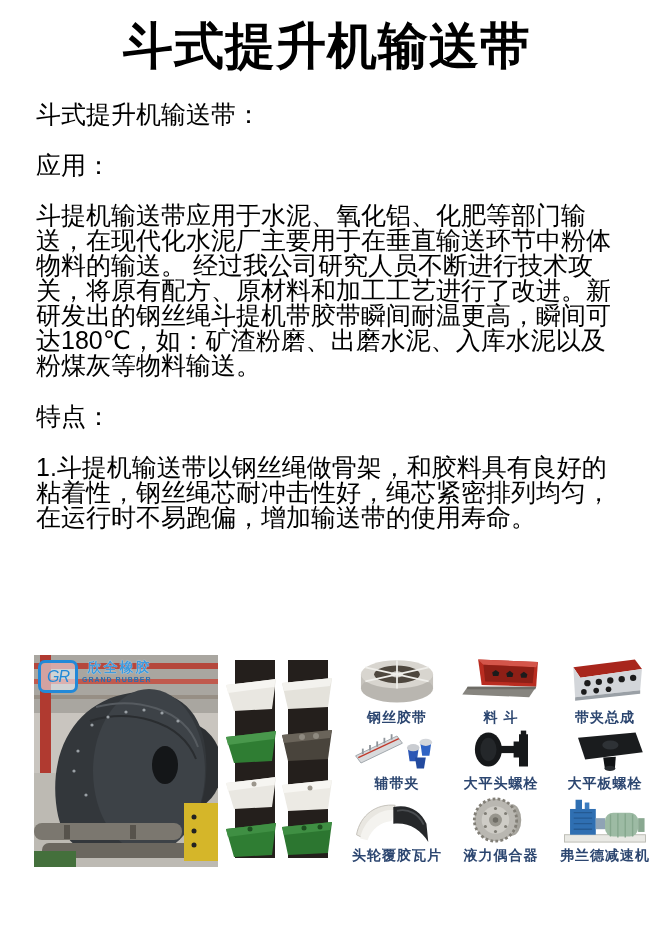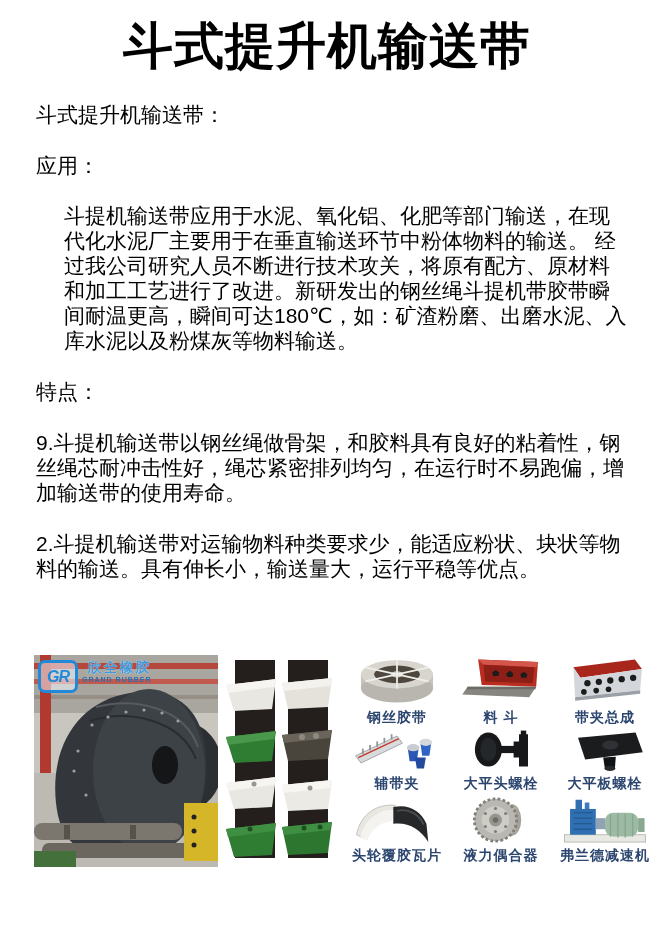--- a/index.html
+++ b/index.html
@@ -4,31 +4,31 @@
 <style>
   html,body{margin:0;padding:0;background:#ffffff;}
   .page{
     position:relative;width:666px;height:930px;background:#ffffff;overflow:hidden;
     font-family:"Liberation Sans","DejaVu Sans",sans-serif;color:#000000;
   }
   .page-title{
     margin:16px 12px 0 0;font-size:50px;line-height:60px;font-weight:bold;
     text-align:center;letter-spacing:1px;color:#000000;
   }
-  .content{padding:0 36px;font-size:21px;line-height:25px;}
+  .content{padding:0 36px;font-size:25px;line-height:25px;}
   .content p{margin:26px 0 0 0;}
-  .content p.tight{margin-top:25px;margin-left:28px;}
+  .content p.tight{margin-top:25px;}
   
   .gallery{position:absolute;left:0;top:653px;width:666px;height:218px;}
   .photo-main{position:absolute;left:34px;top:2px;width:184px;height:212px;}
   .photo-main svg{display:block;width:184px;height:212px;}
   .logo{position:absolute;left:4px;top:5px;display:flex;align-items:flex-start;gap:4px;}
   .logo-badge{
     width:34px;height:27px;border:3px solid #2289d8;border-radius:7px;
-    background:rgba(240,248,255,.55);color:#2289d8;font-weight:bold;font-size:16px;
+    background:rgba(240,248,255,.55);color:#2289d8;font-weight:normal;font-size:16px;
     display:flex;align-items:center;justify-content:center;font-style:italic;letter-spacing:-1px;
   }
   .logo-text{display:flex;flex-direction:column;line-height:1;}
   .logo-cn{font-size:14px;font-weight:bold;color:#3e9adc;letter-spacing:2px;text-shadow:0 0 1px #ffffff;text-align:right;}
   .logo-en{font-size:7px;font-weight:bold;color:#2b6db0;letter-spacing:1px;margin-top:2px;}
   .photo-buckets{position:absolute;left:224px;top:4px;width:118px;height:208px;}
   .photo-buckets svg{display:block;width:118px;height:208px;}
   .product-grid{
     position:absolute;left:345px;top:2px;width:312px;
     display:grid;grid-template-columns:104px 104px 104px;grid-template-rows:72px 66px 72px;
@@ -45,22 +45,21 @@
 
 <div class="page">
 
   <h1 class="page-title">斗式提升机输送带</h1>
 
   <div class="content">
     <p>斗式提升机输送带：</p>
     <p>应用：</p>
     <p class="tight">斗提机输送带应用于水泥、氧化铝、化肥等部门输送，在现代化水泥厂主要用于在垂直输送环节中粉体物料的输送。 经过我公司研究人员不断进行技术攻关，将原有配方、原材料和加工工艺进行了改进。新研发出的钢丝绳斗提机带胶带瞬间耐温更高，瞬间可达180℃，如：矿渣粉磨、出磨水泥、入库水泥以及粉煤灰等物料输送。</p>
     <p>特点：</p>
-    <p>9.斗提机输送带以钢丝绳做骨架，和胶料具有良好的粘着性，钢丝绳芯耐冲击性好，绳芯紧密排列均匀，在运行时不易跑偏，增加输送带的使用寿命。</p>
-    <p>2.斗提机输送带对运输物料种类要求少，能适应粉状、块状等物料的输送。具有伸长小，输送量大，运行平稳等优点。</p>
+    <p>1.斗提机输送带以钢丝绳做骨架，和胶料具有良好的粘着性，钢丝绳芯耐冲击性好，绳芯紧密排列均匀，在运行时不易跑偏，增加输送带的使用寿命。</p>
   </div>
 
   <div class="gallery">
 
     <div class="photo-main">
       <svg viewBox="0 0 184 212">
         <rect width="184" height="212" fill="#c9c5bf"></rect>
         <rect width="184" height="58" fill="#a9a6a0"></rect>
         <rect x="0" y="8" width="184" height="6" fill="#b5473c"></rect>
         <rect x="0" y="24" width="184" height="5" fill="#c05a4e"></rect>

